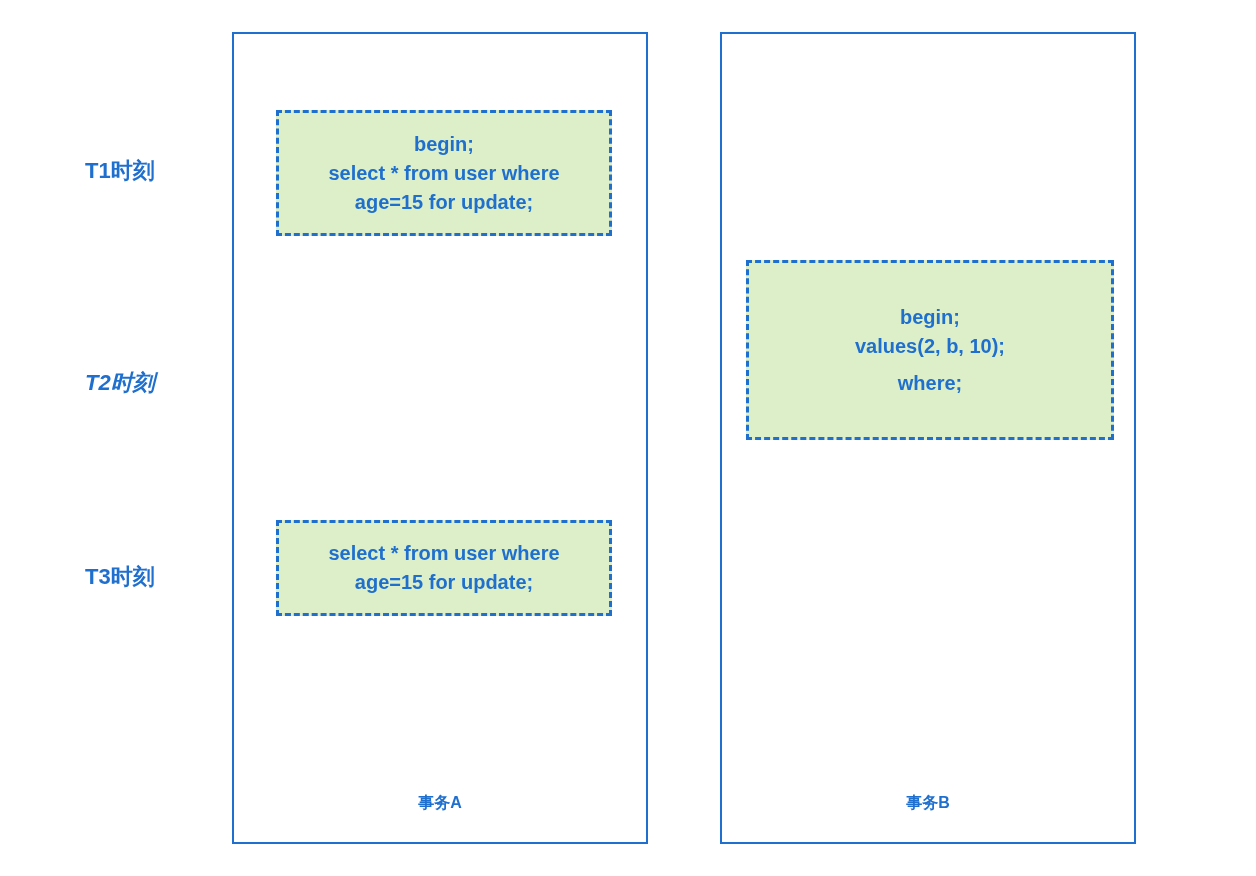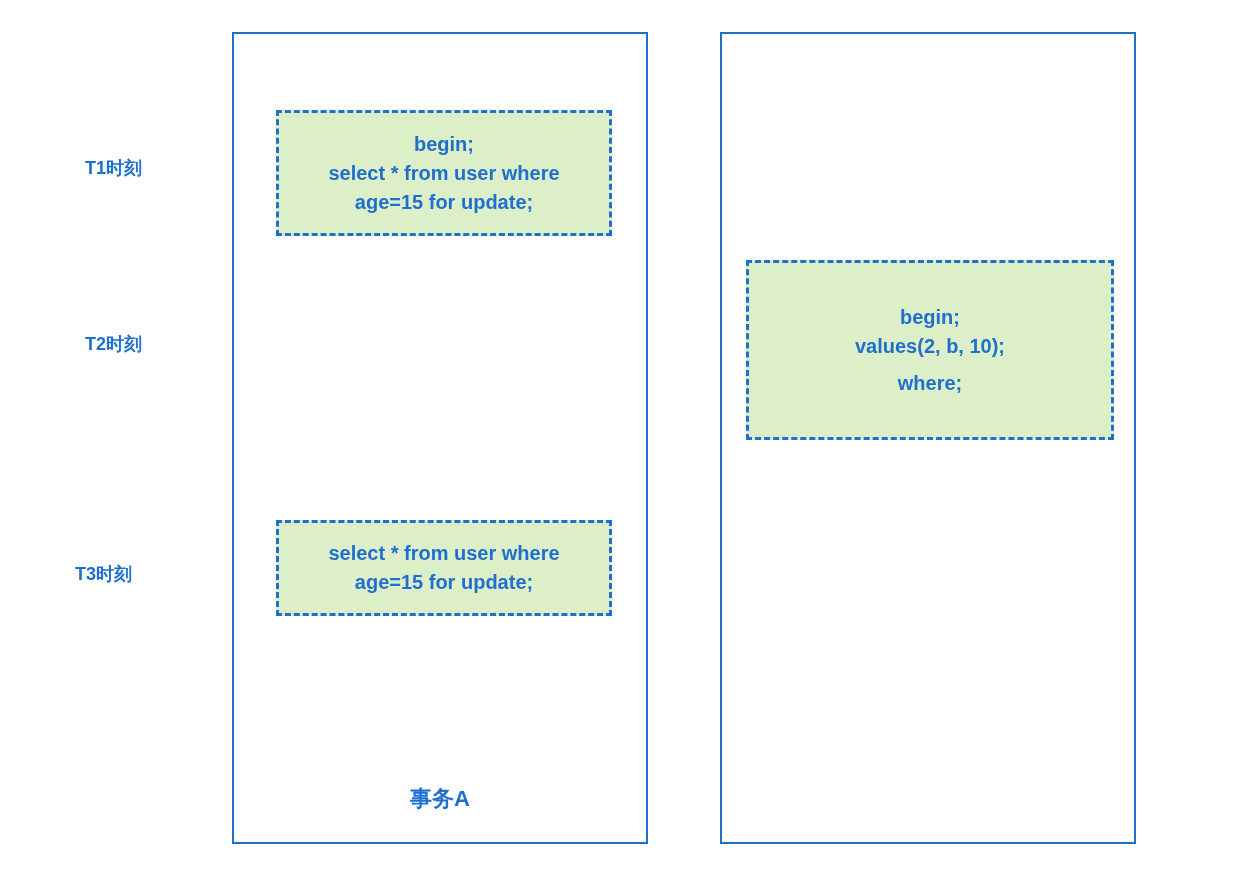--- a/index.html
+++ b/index.html
@@ -11,33 +11,33 @@
     position: relative;
   }
   .canvas {
     position: relative;
     width: 1256px;
     height: 876px;
   }
   .time-label {
     position: absolute;
     color: #1f6fcf;
-    font-size: 18px;
+    font-size: 22px;
     font-weight: 600;
     text-align: left;
   }
   .tx-column {
     position: absolute;
     border: 2px solid #1f6fcf;
     background: #ffffff;
   }
   .tx-title {
     position: absolute;
     color: #1f6fcf;
-    font-size: 22px;
+    font-size: 16px;
     font-weight: 700;
     width: 100%;
     text-align: center;
   }
   .sql-box {
     position: absolute;
     border: 3px dashed #1f6fcf;
     background: #dcefc8;
     color: #1f6fcf;
     font-size: 20px;
@@ -50,22 +50,22 @@
     padding: 8px 10px;
     line-height: 1.45;
   }
   .sql-line { display: block; text-align: right; }
 </style>
 </head>
 <body>
 <div class="canvas">
 
   <div class="time-label" style="left:85px; top:156px;">T1时刻</div>
-  <div class="time-label" style="left:85px; top:332px;">T2时刻</div>
-  <div class="time-label" style="left:75px; top:562px;">T3时刻</div>
+  <div class="time-label" style="left:85px; top:368px;font-style:italic;">T2时刻</div>
+  <div class="time-label" style="left:85px; top:562px;">T3时刻</div>
 
   <div class="tx-column" style="left:232px; top:32px; width:416px; height:812px;">
 
     <div class="sql-box" style="left:42px; top:76px; width:336px; height:126px;">
       <span class="sql-line">begin;</span>
       <span class="sql-line">select * from user where</span>
       <span class="sql-line">age=15 for update;</span>
     </div>
 
     <div class="sql-box" style="left:42px; top:486px; width:336px; height:96px;">
@@ -77,15 +77,16 @@
   </div>
 
   <div class="tx-column" style="left:720px; top:32px; width:416px; height:812px;">
 
     <div class="sql-box" style="left:24px; top:226px; width:368px; height:180px;">
       <span class="sql-line">begin;</span>
       <span class="sql-line">values(2, b, 10);</span>
       <span class="sql-line" style="margin-top:8px;">where;</span>
     </div>
 
+    <div class="tx-title" style="bottom:28px;">事务B</div>
   </div>
 
 </div>
 
 </body></html>

